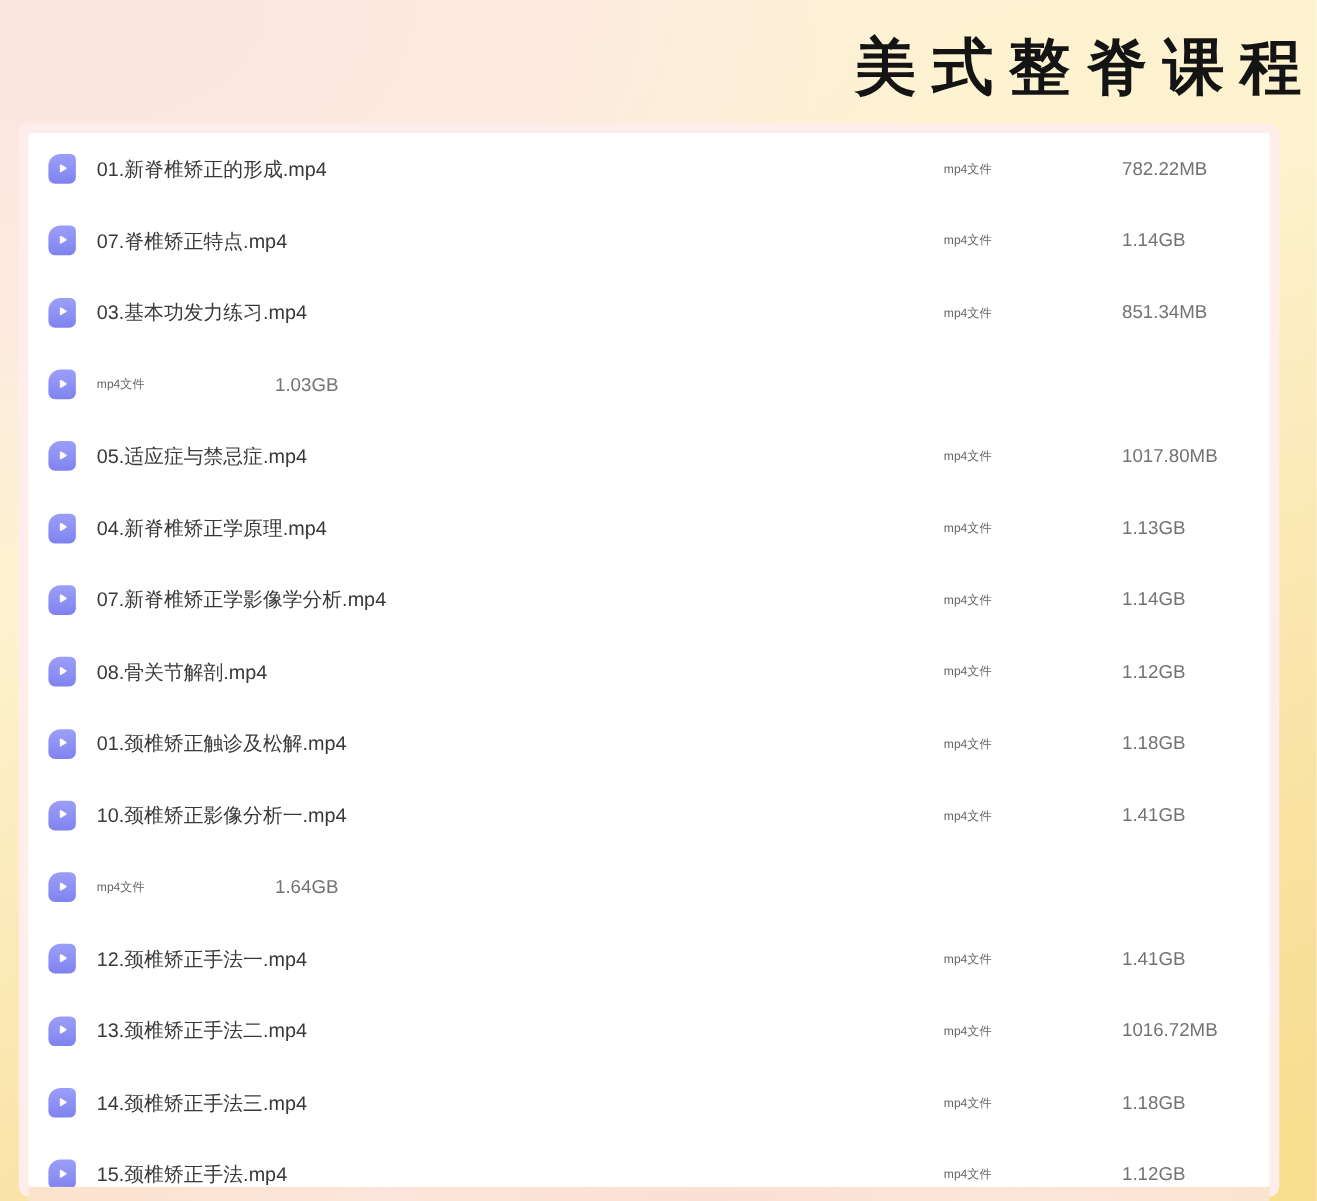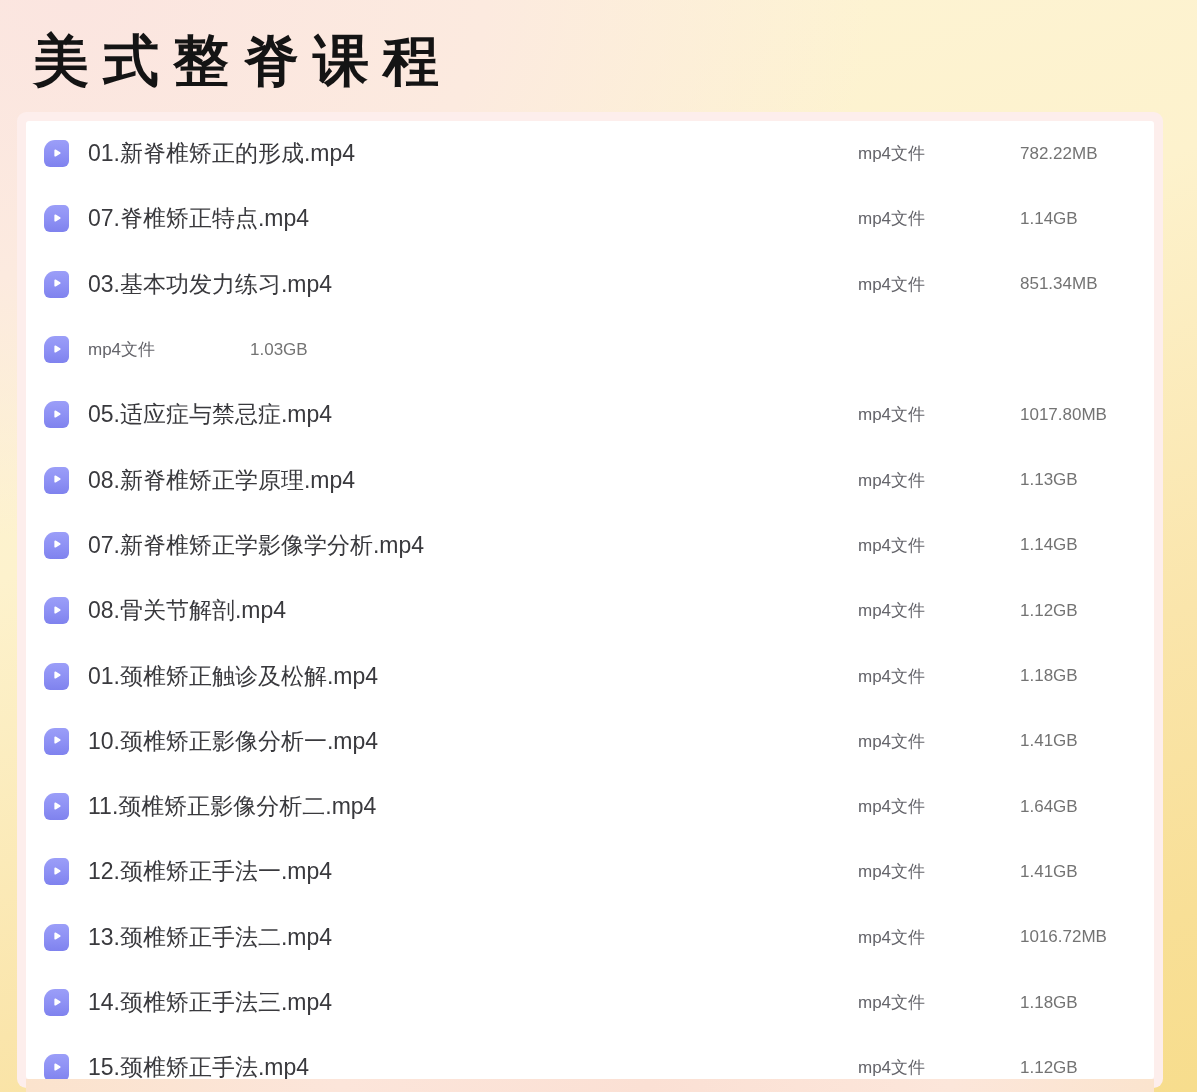--- a/index.html
+++ b/index.html
@@ -7,28 +7,27 @@
   body {
     font-family: "Liberation Sans", sans-serif;
     position: relative;
     background:
       radial-gradient(115% 85% at 6% 0%, #fbe5e0 0%, #fceadf 30%, rgba(252,234,223,0) 58%),
       linear-gradient(160deg, #fdf4d8 0%, #fdf2cd 38%, #fae5ab 68%, #f8df96 88%, #f7dd8d 100%);
   }
   .page-title {
     position: absolute;
     top: 24px; left: 0; width: 100%;
-    text-align: left;
+    text-align: right;
     font-family: "DejaVu Serif", serif;
     font-weight: 800;
     font-size: 56px;
     letter-spacing: 14px;
     color: #141414;
     white-space: nowrap;
-    padding-left: 33px;
   }
   .card {
     position: absolute;
     left: 26px; top: 121px;
     width: 1128px; height: 958px;
     background: #ffffff;
     border-radius: 3px;
     box-shadow: 0 0 0 9px #fdeeec;
     overflow: hidden;
   }
@@ -45,28 +44,28 @@
     background: linear-gradient(180deg, #9b9ef8 0%, #8d90f4 55%, #7f82ee 100%);
     display: flex;
     align-items: center;
     justify-content: center;
     flex: 0 0 auto;
     margin-right: 19px;
   }
   .file-icon svg { display: block; margin-bottom: 2px; }
   .file-name {
     width: 770px;
-    font-size: 23px;
+    font-size: 18px;
     color: #39393d;
     white-space: nowrap;
     overflow: hidden;
   }
   .file-type {
     width: 162px;
-    font-size: 17px;
+    font-size: 11px;
     color: #64646a;
     white-space: nowrap;
   }
   .file-size {
     flex: 1;
     font-size: 17px;
     color: #737373;
     white-space: nowrap;
   }
   .footer-strip {
@@ -136,21 +135,21 @@
     <span class="file-type">mp4文件</span>
     <span class="file-size">1017.80MB</span>
   </div>
 
   <div class="file-row">
     <span class="file-icon">
       <svg viewBox="0 0 24 24" width="14" height="14" aria-hidden="true">
         <path d="M9 7.4 L16.6 12 L9 16.6 Z" fill="#ffffff" stroke="#ffffff" stroke-width="3" stroke-linejoin="round" stroke-linecap="round"></path>
       </svg>
     </span>
-    <span class="file-name">08.新脊椎矫正学原理.mp4</span>
+    <span class="file-name">04.新脊椎矫正学原理.mp4</span>
     <span class="file-type">mp4文件</span>
     <span class="file-size">1.13GB</span>
   </div>
 
   <div class="file-row">
     <span class="file-icon">
       <svg viewBox="0 0 24 24" width="14" height="14" aria-hidden="true">
         <path d="M9 7.4 L16.6 12 L9 16.6 Z" fill="#ffffff" stroke="#ffffff" stroke-width="3" stroke-linejoin="round" stroke-linecap="round"></path>
       </svg>
     </span>
@@ -191,21 +190,20 @@
     <span class="file-type">mp4文件</span>
     <span class="file-size">1.41GB</span>
   </div>
 
   <div class="file-row">
     <span class="file-icon">
       <svg viewBox="0 0 24 24" width="14" height="14" aria-hidden="true">
         <path d="M9 7.4 L16.6 12 L9 16.6 Z" fill="#ffffff" stroke="#ffffff" stroke-width="3" stroke-linejoin="round" stroke-linecap="round"></path>
       </svg>
     </span>
-    <span class="file-name">11.颈椎矫正影像分析二.mp4</span>
     <span class="file-type">mp4文件</span>
     <span class="file-size">1.64GB</span>
   </div>
 
   <div class="file-row">
     <span class="file-icon">
       <svg viewBox="0 0 24 24" width="14" height="14" aria-hidden="true">
         <path d="M9 7.4 L16.6 12 L9 16.6 Z" fill="#ffffff" stroke="#ffffff" stroke-width="3" stroke-linejoin="round" stroke-linecap="round"></path>
       </svg>
     </span>

